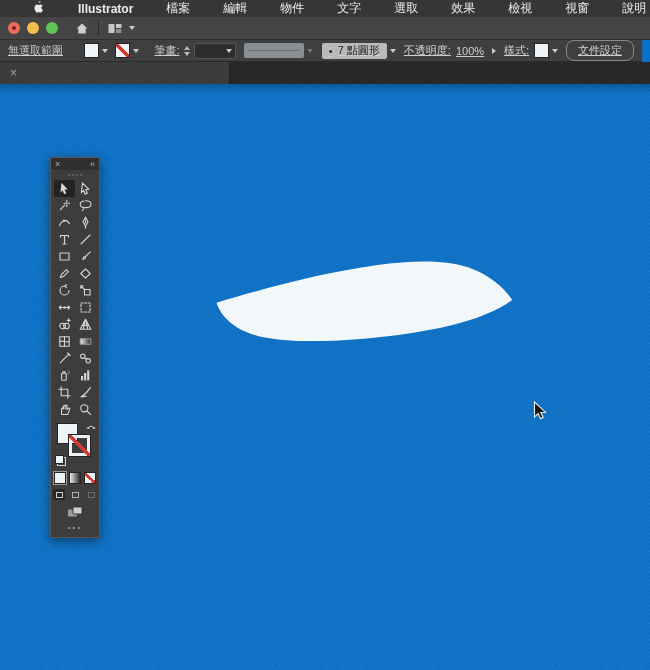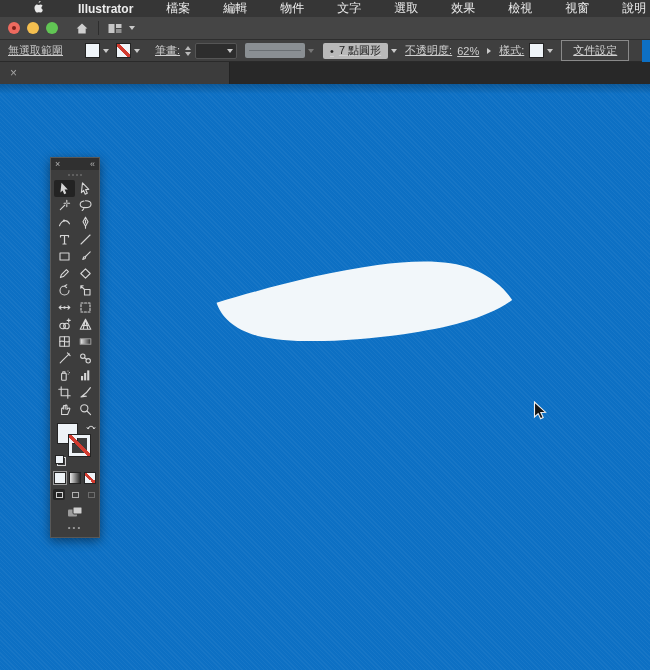--- a/index.html
+++ b/index.html
@@ -40,21 +40,21 @@
   .stepper { display:flex; flex-direction:column; gap:2px; margin:0 4px 0 5px; }
   .tri-up { width:0; height:0; border-left:3px solid transparent; border-right:3px solid transparent; border-bottom:4px solid #b9b9b9; }
   .tri-dn { width:0; height:0; border-left:3px solid transparent; border-right:3px solid transparent; border-top:4px solid #b9b9b9; }
   .combo { width:42px; height:16px; background:#2d2d2d; border:1px solid #555; border-radius:2px;
     display:flex; align-items:center; justify-content:flex-end; padding:0 3px; }
   .profile { width:60px; height:15px; background:#8a8f93; border-radius:2px; margin-left:8px; position:relative; }
   .profile::after { content:""; position:absolute; left:4px; right:4px; top:7px; height:1px; background:#6b7074; }
   .brushbox { margin-left:9px; height:16px; background:#b9b9b9; color:#1f1f1f; border-radius:2px;
     display:flex; align-items:center; gap:5px; padding:0 7px; white-space:nowrap; }
   .stylesw { width:15px; height:15px; border:1px solid #232323; background:#eef3f7; margin-left:5px; }
-  .docbtn { margin-left:8px; border:1px solid #8a8a8a; border-radius:0; color:#d6d6d6;
+  .docbtn { margin-left:8px; border:1px solid #8a8a8a; border-radius:8px; color:#d6d6d6;
     padding:2px 11px; white-space:nowrap; background:transparent; font-size:11px; }
   .value { margin-left:5px; }
 
   
   .tabbar { position:absolute; left:0; top:62px; width:650px; height:22px; background:#282828; display:flex; }
   .tab { width:230px; height:22px; background:#3c3c3c; display:flex; align-items:center; gap:9px;
     padding:0 10px; color:#c9c9c9; font-size:11px; border-right:1px solid #222; white-space:nowrap; }
   .tab .x { color:#a5a5a5; font-size:12px; }
 
   
@@ -166,21 +166,21 @@
     <i class="chev"></i>
   </span>
   <span class="profile"></span>
   <i class="chev dim"></i>
   <span class="brushbox">
     <span>•</span>
     <span>7 點圓形</span>
   </span>
   <i class="chev"></i>
   <span class="lbl">不透明度:</span>
-  <span class="value">62%</span>
+  <span class="value">100%</span>
   <i class="chev-right"></i>
   <span class="lbl">樣式:</span>
   <span class="stylesw"></span>
   <i class="chev"></i>
   <button class="docbtn">文件設定</button>
 </div>
 
 <div class="tabbar">
   <div class="tab">
     <span class="x">×</span>

